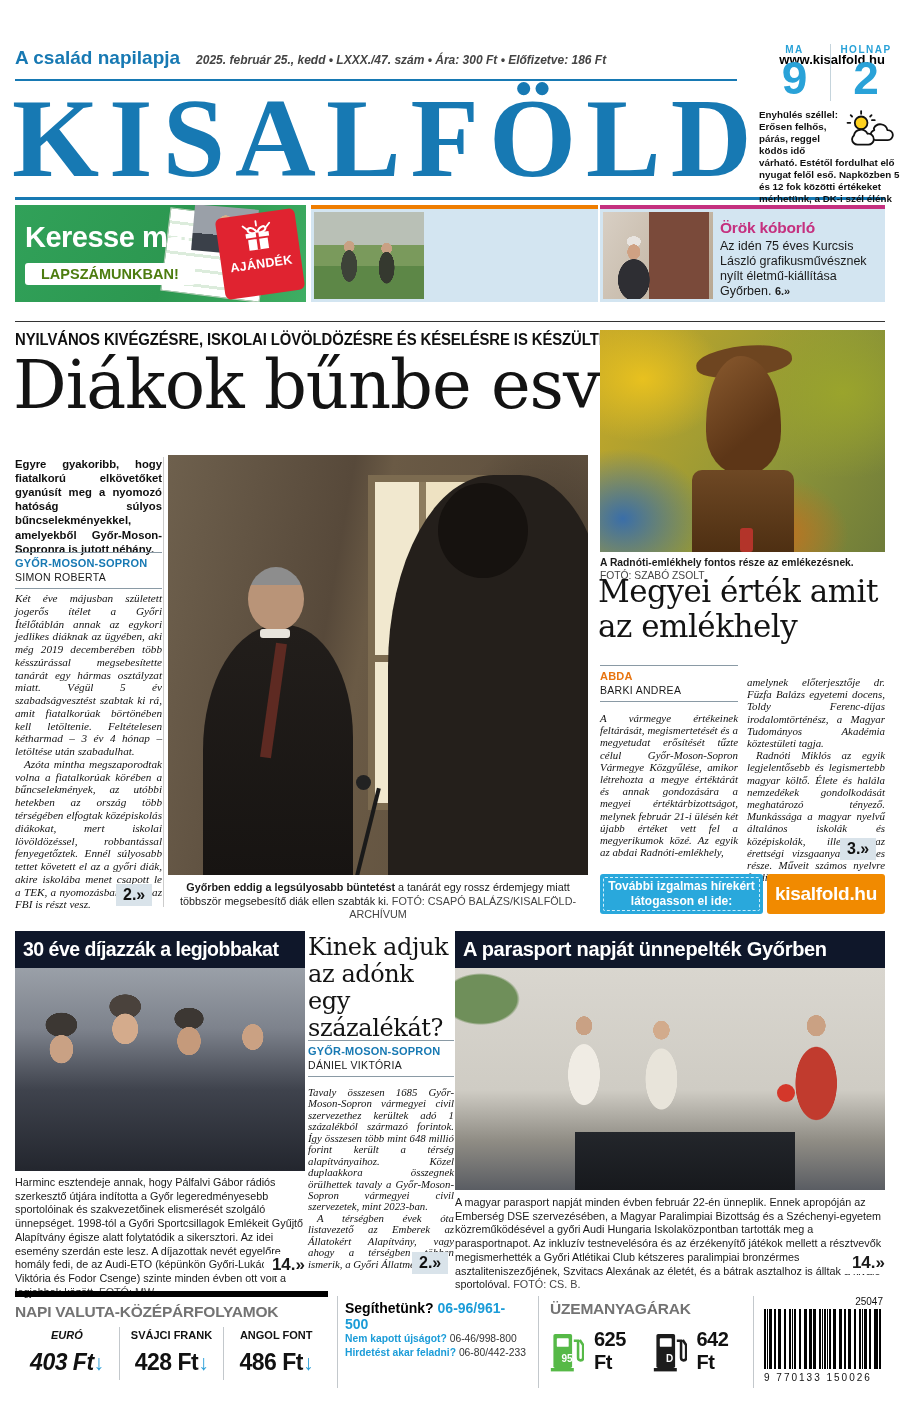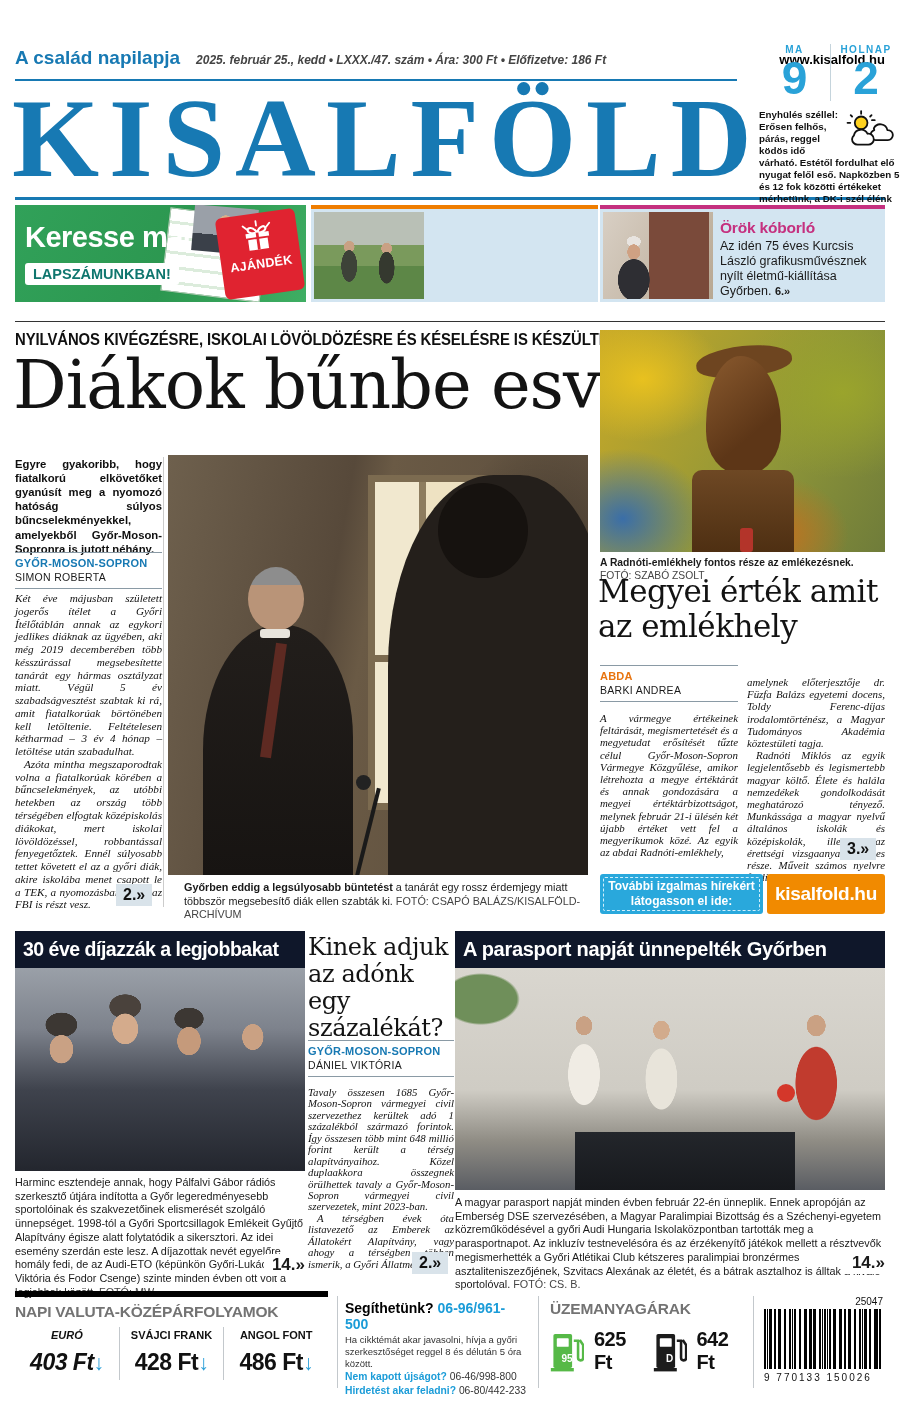--- a/index.html
+++ b/index.html
@@ -22,21 +22,21 @@
   .w-grid{display:grid;grid-template-columns:1fr 1fr;text-align:center;}
   .w-col2{border-left:1px solid #c5d4dc;}
   .w-label{font-size:10px;font-weight:bold;color:#29a2d8;letter-spacing:1.5px;}
   .w-num{font-size:46px;line-height:46px;font-weight:bold;color:#29a2d8;}
   .w-text{margin-top:8px;font-size:9.8px;line-height:1.22;font-weight:bold;color:#111;}
   .w-icon{float:right;width:58px;height:44px;margin:0 0 2px 3px;}
   .w-ref{color:#29a2d8;}
   
   .promo{left:15px;top:205px;width:291px;height:97px;background:linear-gradient(115deg,#31a159,#2c9750 55%,#3fae63);overflow:hidden;}
   .promo-l1{position:absolute;left:10px;top:16px;color:#fff;font-weight:bold;font-size:29px;letter-spacing:-0.5px;}
-  .promo-l2{position:absolute;left:10px;top:58px;background:#fff;color:#0f766e;font-weight:bold;font-size:14.5px;padding:3px 8px;border-radius:3px;}
+  .promo-l2{position:absolute;left:10px;top:58px;background:#fff;color:#4d7c0f;font-weight:bold;font-size:14.5px;padding:3px 16px;border-radius:3px;}
   .ticket{position:absolute;left:150px;top:8px;width:100px;height:84px;background:repeating-linear-gradient(180deg,#ffffff 0 12px,#dcecdc 12px 15px);border:1px solid #b9cdb9;transform:rotate(7deg);}
   .ticket-man{position:absolute;left:178px;top:2px;width:64px;height:46px;transform:rotate(5deg);background:radial-gradient(13px 15px at 50% 38%,#d8b08c 0 60%,transparent 62%),linear-gradient(#9aa0a8 0 62%,#3a4049 62%);}
   .badge{position:absolute;right:6px;top:8px;width:80px;height:82px;background:#e02330;border-radius:6px;transform:rotate(-8deg);text-align:center;padding-top:6px;}
   .badge-label{color:#fff;font-weight:bold;font-size:12.5px;letter-spacing:.3px;}
   .teaser{top:205px;height:97px;background:#d3e5f1;}
   .teaser1{left:311px;width:287px;border-top:4px solid #ef7d00;}
   .teaser2{left:600px;width:285px;border-top:4px solid #c5307f;}
   .t-photo{position:absolute;left:3px;top:3px;width:110px;height:87px;}
   .t1-photo{background:radial-gradient(13px 26px at 32% 62%,#3d4238 0 60%,transparent 62%),radial-gradient(13px 26px at 66% 64%,#35392f 0 60%,transparent 62%),radial-gradient(9px 10px at 32% 40%,#c9a184 0 58%,transparent 60%),radial-gradient(9px 10px at 66% 42%,#c9a184 0 58%,transparent 60%),linear-gradient(#b9c0b6 0 38%,#7a9a5c 38% 62%,#5d8747 62%);}
   .t2-photo{background:radial-gradient(26px 34px at 28% 78%,#2e2e33 0 60%,transparent 62%),radial-gradient(11px 13px at 28% 46%,#cfa183 0 58%,transparent 60%),radial-gradient(12px 9px at 28% 34%,#e8e4e0 0 58%,transparent 60%),linear-gradient(90deg,transparent 0 42%,#7a4a3a 42% 96%,transparent 96%),linear-gradient(120deg,#d8cfc4,#b8a893);}
@@ -67,21 +67,21 @@
   .pm-fig-right{position:absolute;right:-20px;top:20px;width:220px;height:400px;background:#241f1b;border-radius:48% 40% 0 0;}
   .pm-head-right{position:absolute;right:60px;top:28px;width:90px;height:95px;background:#16120f;border-radius:50%;}
   .pm-fig-left{position:absolute;left:35px;bottom:0;width:150px;height:250px;background:linear-gradient(#221e1b,#171412);border-radius:50% 45% 0 0;}
   .pm-head-left{position:absolute;left:80px;top:112px;width:56px;height:64px;background:linear-gradient(#8d8d8d 0 28%,#b99478 28%);border-radius:50%;}
   .pm-collar{position:absolute;left:92px;top:174px;width:30px;height:9px;background:#e8e4dc;border-radius:3px;}
   .pm-stole{position:absolute;left:100px;top:188px;width:11px;height:115px;background:#5e2a22;transform:rotate(8deg);}
   .pm-mic{position:absolute;left:198px;top:332px;width:4px;height:90px;background:#1a1a1a;transform:rotate(14deg);}
   .pm-mictip{position:absolute;left:188px;top:320px;width:15px;height:15px;background:#222;border-radius:50%;}
   .caption{font-size:10.8px;line-height:1.27;color:#1a1a1a;}
   .credit{color:#444;}
-  .caption-main{left:184px;top:881px;width:420px;}
+  .caption-main{left:168px;top:881px;width:420px;text-align:center;}
   
   .photo-bust{left:600px;top:330px;width:285px;height:222px;overflow:hidden;background:radial-gradient(120px 90px at 15% 22%,#e8c11f,transparent 70%),radial-gradient(150px 120px at 85% 28%,#9aa42c,transparent 72%),radial-gradient(120px 100px at 8% 85%,#3a6ea8,transparent 70%),radial-gradient(100px 80px at 62% 92%,#c2701f,transparent 72%),linear-gradient(120deg,#c8a928,#8f9638 60%,#6f7c3a);}
   .pb-cap{position:absolute;left:96px;top:16px;width:96px;height:30px;background:#6e4520;border-radius:50% 50% 40% 40%;transform:rotate(-6deg);}
   .pb-head{position:absolute;left:106px;top:26px;width:75px;height:118px;background:linear-gradient(140deg,#8a5a2e,#5d3617 65%);border-radius:46% 54% 44% 44%/58% 58% 36% 36%;}
   .pb-base{position:absolute;left:92px;top:140px;width:102px;height:82px;background:linear-gradient(#6e4824,#4e2f12);border-radius:10px 10px 0 0;}
   .pb-candle{position:absolute;left:140px;top:198px;width:13px;height:24px;background:#b3342a;border-radius:3px;}
   .caption-bust{left:600px;top:556px;width:285px;font-size:10.3px;}
   .headline-mem{left:598px;top:574px;width:288px;font-size:31px;line-height:1.12;letter-spacing:-0.5px;color:#131313;}
   .mem-byline{left:600px;top:665px;width:138px;}
   .mem-col1{left:600px;top:712px;width:138px;font-size:10.9px;line-height:1.12;}
@@ -316,21 +316,20 @@
       <div class="cur-value"><span>486 Ft</span><span class="cur-trend">↓</span></div>
     </div>
   </div>
 </div>
 
 <div class="abs f-help">
   <div class="h-title">
     <span>Segíthetünk?</span>
     <span class="h-phone">06-96/961-500</span>
   </div>
-  <div class="h-body">Ha cikktémát akar javasolni, hívja a győri szerkesztőséget reggel 8 és délután 5 óra között.</div>
   <div class="h-line">
     <span class="h-q">Nem kapott újságot?</span>
     <span>06-46/998-800</span>
   </div>
   <div class="h-line">
     <span class="h-q">Hirdetést akar feladni?</span>
     <span>06-80/442-233</span>
   </div>
 </div>
 

